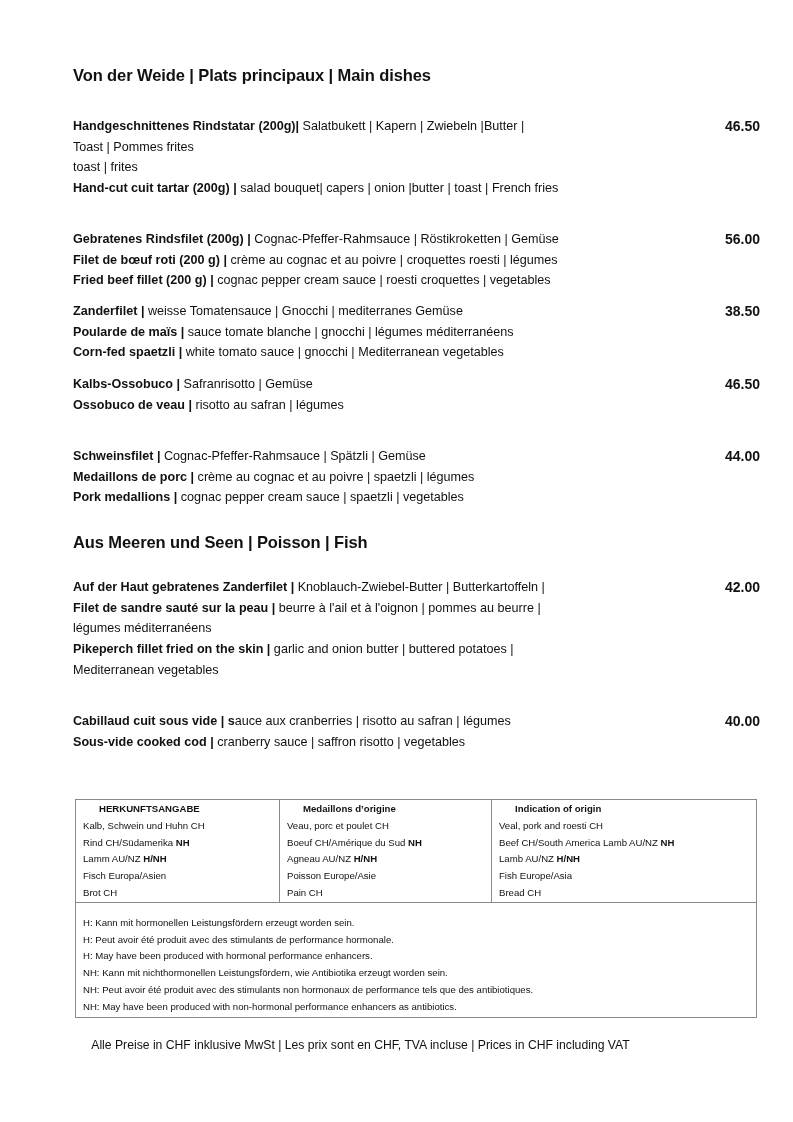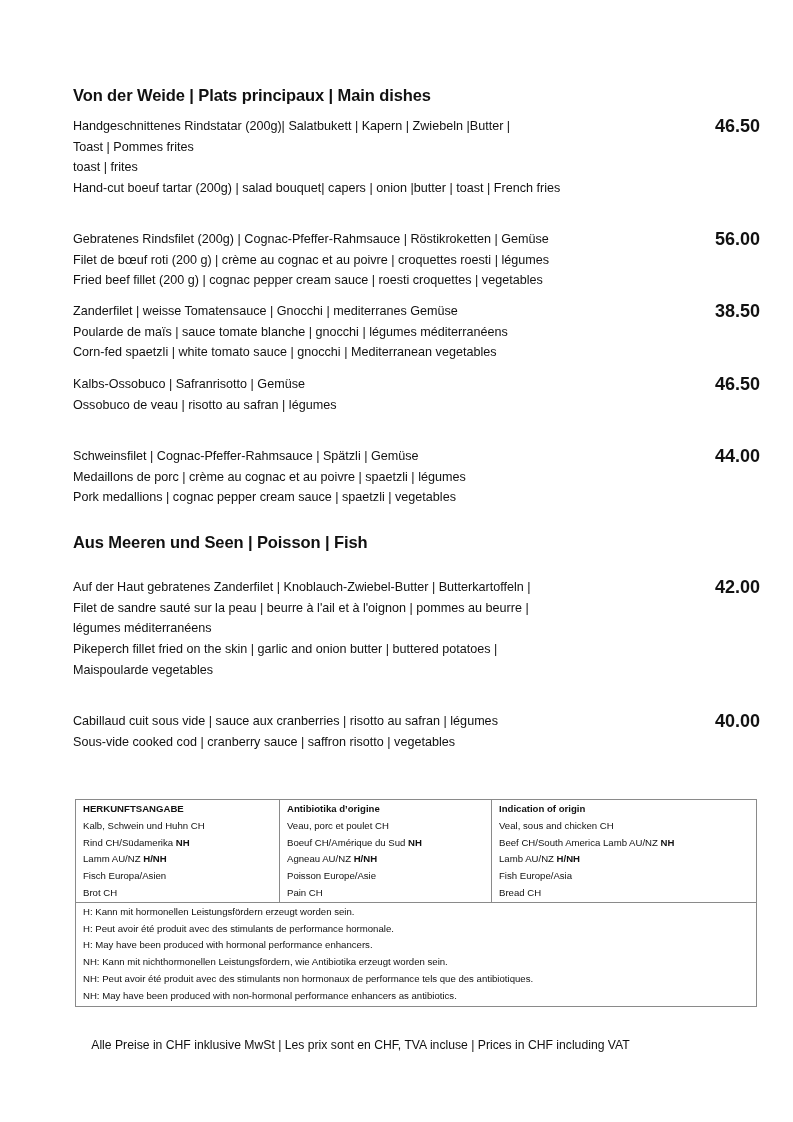--- a/index.html
+++ b/index.html
@@ -12,54 +12,54 @@
     .section-title {
       position: absolute; left: 0;
       font-size: 16.5px; font-weight: bold; letter-spacing: -0.1px;
       white-space: nowrap;
     }
     .dish { position: absolute; left: 0; width: 687px; }
     .dish .line {
       font-size: 12.6px; line-height: 20.7px; height: 20.7px;
       white-space: nowrap; width: 560px;
     }
-    .dish .line b { font-weight: normal; }
+    .dish .line b { font-weight: bold; }
     .dish .price {
       position: absolute; right: 0; top: 0;
-      font-size: 18px; font-weight: bold; line-height: 20.7px;
+      font-size: 14px; font-weight: bold; line-height: 20.7px;
     }
     .origin-table {
       position: absolute; left: 2px; top: 799px; width: 682px;
       border: 1px solid #8a8a8a; border-collapse: collapse;
       font-size: 9.6px; line-height: 16.8px;
     }
     .origin-table td {
       border: 1px solid #8a8a8a; vertical-align: top; padding: 1px 6px 0 7px;
     }
-    .origin-table .h { font-weight: bold; }
+    .origin-table .h { font-weight: bold; margin-left: 16px; }
     .origin-table .row { white-space: nowrap; }
-    .notes td { padding: 1px 6px 1px 7px; margin-left: 12px; }
+    .notes td { padding: 12px 6px 1px 7px; margin-left: 12px; }
     .footer {
       position: absolute; left: 0; top: 1038px; width: 721px;
       text-align: center; font-size: 12.2px; white-space: nowrap;
     }
   </style>
 </head>
 <body>
 
 <div class="page">
 
-  <div class="section-title" style="top:86px">Von der Weide | Plats principaux | Main dishes</div>
+  <div class="section-title" style="top:66px">Von der Weide | Plats principaux | Main dishes</div>
 
   <div class="dish" style="top:116px">
     <div class="price">46.50</div>
     <div class="line"><b>Handgeschnittenes Rindstatar (200g)|</b><span> Salatbukett | Kapern | Zwiebeln |Butter |</span></div>
     <div class="line"><b></b><span>Toast | Pommes frites</span></div>
     <div class="line"><b></b><span>toast | frites</span></div>
-    <div class="line"><b>Hand-cut boeuf tartar (200g) |</b><span> salad bouquet| capers | onion |butter | toast | French fries</span></div>
+    <div class="line"><b>Hand-cut cuit tartar (200g) |</b><span> salad bouquet| capers | onion |butter | toast | French fries</span></div>
   </div>
 
   <div class="dish" style="top:229px">
     <div class="price">56.00</div>
     <div class="line"><b>Gebratenes Rindsfilet (200g) |</b><span> Cognac-Pfeffer-Rahmsauce | Röstikroketten | Gemüse</span></div>
     <div class="line"><b>Filet de bœuf roti (200 g) |</b><span> crème au cognac et au poivre | croquettes roesti | légumes</span></div>
     <div class="line"><b>Fried beef fillet (200 g) |</b><span> cognac pepper cream sauce | roesti croquettes | vegetables</span></div>
   </div>
 
   <div class="dish" style="top:301px">
@@ -83,51 +83,51 @@
   </div>
 
   <div class="section-title" style="top:533px">Aus Meeren und Seen | Poisson | Fish</div>
 
   <div class="dish" style="top:577px">
     <div class="price">42.00</div>
     <div class="line"><b>Auf der Haut gebratenes Zanderfilet |</b><span> Knoblauch-Zwiebel-Butter | Butterkartoffeln |</span></div>
     <div class="line"><b>Filet de sandre sauté sur la peau |</b><span> beurre à l'ail et à l'oignon | pommes au beurre |</span></div>
     <div class="line"><b></b><span>légumes méditerranéens</span></div>
     <div class="line"><b>Pikeperch fillet fried on the skin |</b><span> garlic and onion butter | buttered potatoes |</span></div>
-    <div class="line"><b></b><span>Maispoularde vegetables</span></div>
+    <div class="line"><b></b><span>Mediterranean vegetables</span></div>
   </div>
 
   <div class="dish" style="top:711px">
     <div class="price">40.00</div>
     <div class="line"><b>Cabillaud cuit sous vide | s</b><span>auce aux cranberries | risotto au safran | légumes</span></div>
     <div class="line"><b>Sous-vide cooked cod |</b><span> cranberry sauce | saffron risotto | vegetables</span></div>
   </div>
 
   <table class="origin-table">
     <tbody>
         <tr>
       <td style="width:190px">
         <div class="h row">HERKUNFTSANGABE</div>
         <div class="row"><span>Kalb, Schwein und Huhn CH</span><b></b></div>
         <div class="row"><span>Rind CH/Südamerika </span><b>NH</b></div>
         <div class="row"><span>Lamm AU/NZ </span><b>H/NH</b></div>
         <div class="row"><span>Fisch Europa/Asien</span><b></b></div>
         <div class="row"><span>Brot CH</span><b></b></div>
       </td>
       <td style="width:198px">
-        <div class="h row">Antibiotika d’origine</div>
+        <div class="h row">Medaillons d’origine</div>
         <div class="row"><span>Veau, porc et poulet CH</span><b></b></div>
         <div class="row"><span>Boeuf CH/Amérique du Sud </span><b>NH</b></div>
         <div class="row"><span>Agneau AU/NZ </span><b>H/NH</b></div>
         <div class="row"><span>Poisson Europe/Asie</span><b></b></div>
         <div class="row"><span>Pain CH</span><b></b></div>
       </td>
       <td>
         <div class="h row">Indication of origin</div>
-        <div class="row"><span>Veal, sous and chicken CH</span><b></b></div>
+        <div class="row"><span>Veal, pork and roesti CH</span><b></b></div>
         <div class="row"><span>Beef CH/South America Lamb AU/NZ </span><b>NH</b></div>
         <div class="row"><span>Lamb AU/NZ </span><b>H/NH</b></div>
         <div class="row"><span>Fish Europe/Asia</span><b></b></div>
         <div class="row"><span>Bread CH</span><b></b></div>
       </td>
     </tr>
     <tr class="notes">
       <td colspan="3">
         <div class="row">H: Kann mit hormonellen Leistungsfördern erzeugt worden sein.</div>
         <div class="row">H: Peut avoir été produit avec des stimulants de performance hormonale.</div>

